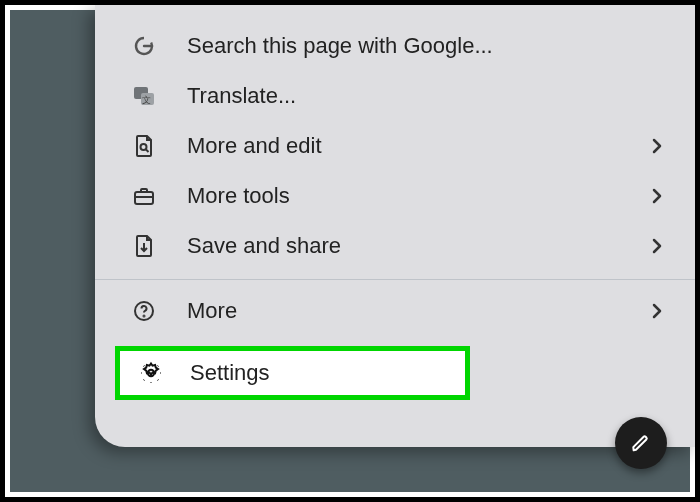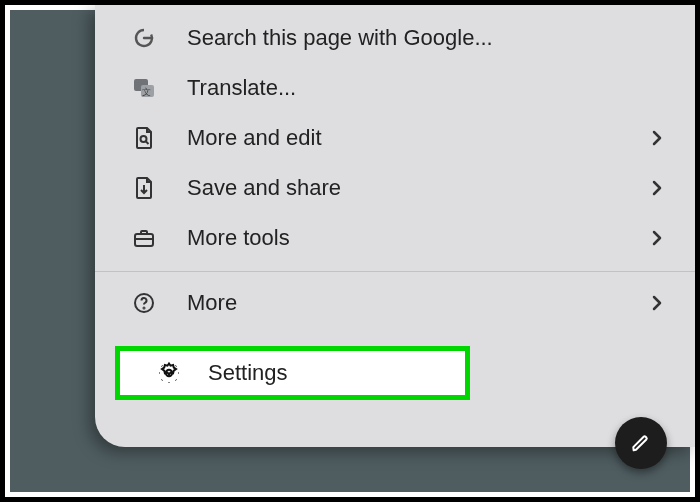--- a/index.html
+++ b/index.html
@@ -24,21 +24,21 @@
   }
   .menu {
     position: absolute;
     left: 90px;
     top: 0;
     right: 0;
     bottom: 50px;
     background: #dedee1;
     border-bottom-left-radius: 30px;
     box-shadow: -6px 6px 16px rgba(0,0,0,0.35);
-    padding: 8px 0 4px 0;
+    padding: 16px 0 4px 0;
   }
   .item {
     display: flex;
     align-items: center;
     height: 50px;
     padding: 0 26px 0 34px;
     color: #222;
     font-size: 22px;
     position: relative;
   }
@@ -65,21 +65,21 @@
     position: absolute;
     left: 110px;
     right: 225px;
     top: 341px;
     height: 54px;
     background: #fff;
     border: 5px solid #00d600;
     z-index: 2;
     display: flex;
     align-items: center;
-    padding-left: 34px;
+    padding-left: 16px;
     color: #222;
     font-size: 22px;
   }
   .highlight-box .icon-slot {
     width: 30px;
     display: flex;
     align-items: center;
     justify-content: center;
     margin-right: 24px;
   }
@@ -139,44 +139,44 @@
       <span class="label">More and edit</span>
       <span class="chev">
         <svg width="12" height="18" viewBox="0 0 12 18" fill="none" stroke="#333" stroke-width="2.5" stroke-linecap="round" stroke-linejoin="round">
             <path d="M3 3 l6 6 -6 6"></path>
           </svg>
       </span>
     </div>
 
     <div class="item">
       <span class="icon-slot">
+        <svg width="24" height="22" viewBox="0 0 24 22" fill="none" stroke="#333" stroke-width="2">
+          <rect x="3" y="7" width="18" height="12" rx="2"></rect>
+          <path d="M3 12 h18"></path>
+          <path d="M9 7 V5 a1 1 0 0 1 1 -1 h4 a1 1 0 0 1 1 1 v2"></path>
+        </svg>
+      </span>
+      <span class="label">More tools</span>
+      <span class="chev">
+        <svg width="12" height="18" viewBox="0 0 12 18" fill="none" stroke="#333" stroke-width="2.5" stroke-linecap="round" stroke-linejoin="round">
+            <path d="M3 3 l6 6 -6 6"></path>
+          </svg>
+      </span>
+    </div>
+
+    <div class="item">
+      <span class="icon-slot">
         <svg width="22" height="24" viewBox="0 0 22 24" fill="none" stroke="#333" stroke-width="2">
           <path d="M14 2 H5 a1 1 0 0 0 -1 1 v18 a1 1 0 0 0 1 1 h12 a1 1 0 0 0 1 -1 V6 z"></path>
           <path d="M14 2 v4 h4"></path>
           <path d="M11 9 v7"></path>
           <path d="M8 14 l3 3 3 -3"></path>
         </svg>
       </span>
       <span class="label">Save and share</span>
-      <span class="chev">
-        <svg width="12" height="18" viewBox="0 0 12 18" fill="none" stroke="#333" stroke-width="2.5" stroke-linecap="round" stroke-linejoin="round">
-            <path d="M3 3 l6 6 -6 6"></path>
-          </svg>
-      </span>
-    </div>
-
-    <div class="item">
-      <span class="icon-slot">
-        <svg width="24" height="22" viewBox="0 0 24 22" fill="none" stroke="#333" stroke-width="2">
-          <rect x="3" y="7" width="18" height="12" rx="2"></rect>
-          <path d="M3 12 h18"></path>
-          <path d="M9 7 V5 a1 1 0 0 1 1 -1 h4 a1 1 0 0 1 1 1 v2"></path>
-        </svg>
-      </span>
-      <span class="label">More tools</span>
       <span class="chev">
         <svg width="12" height="18" viewBox="0 0 12 18" fill="none" stroke="#333" stroke-width="2.5" stroke-linecap="round" stroke-linejoin="round">
             <path d="M3 3 l6 6 -6 6"></path>
           </svg>
       </span>
     </div>
 
     <div class="divider"></div>
 
     <div class="item">

